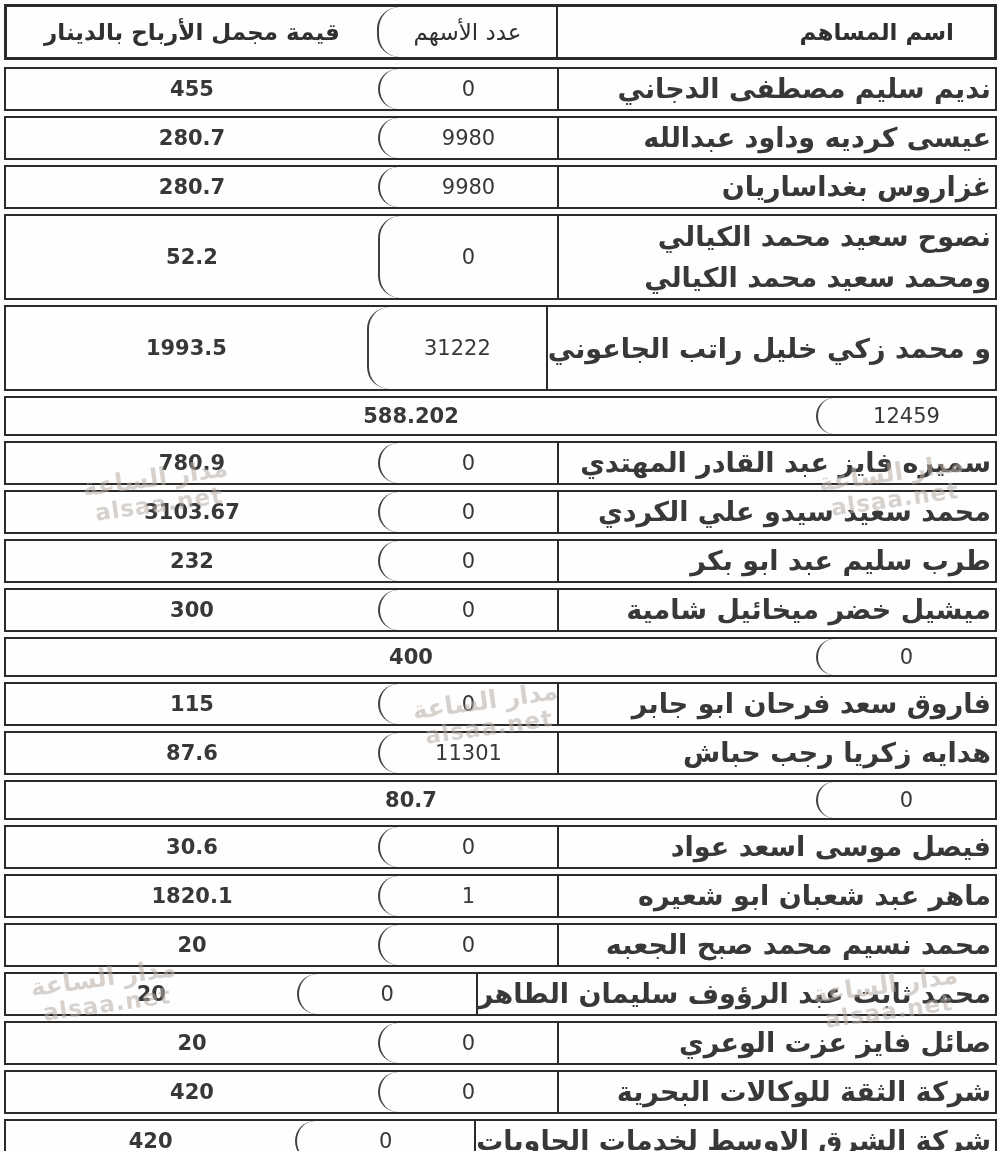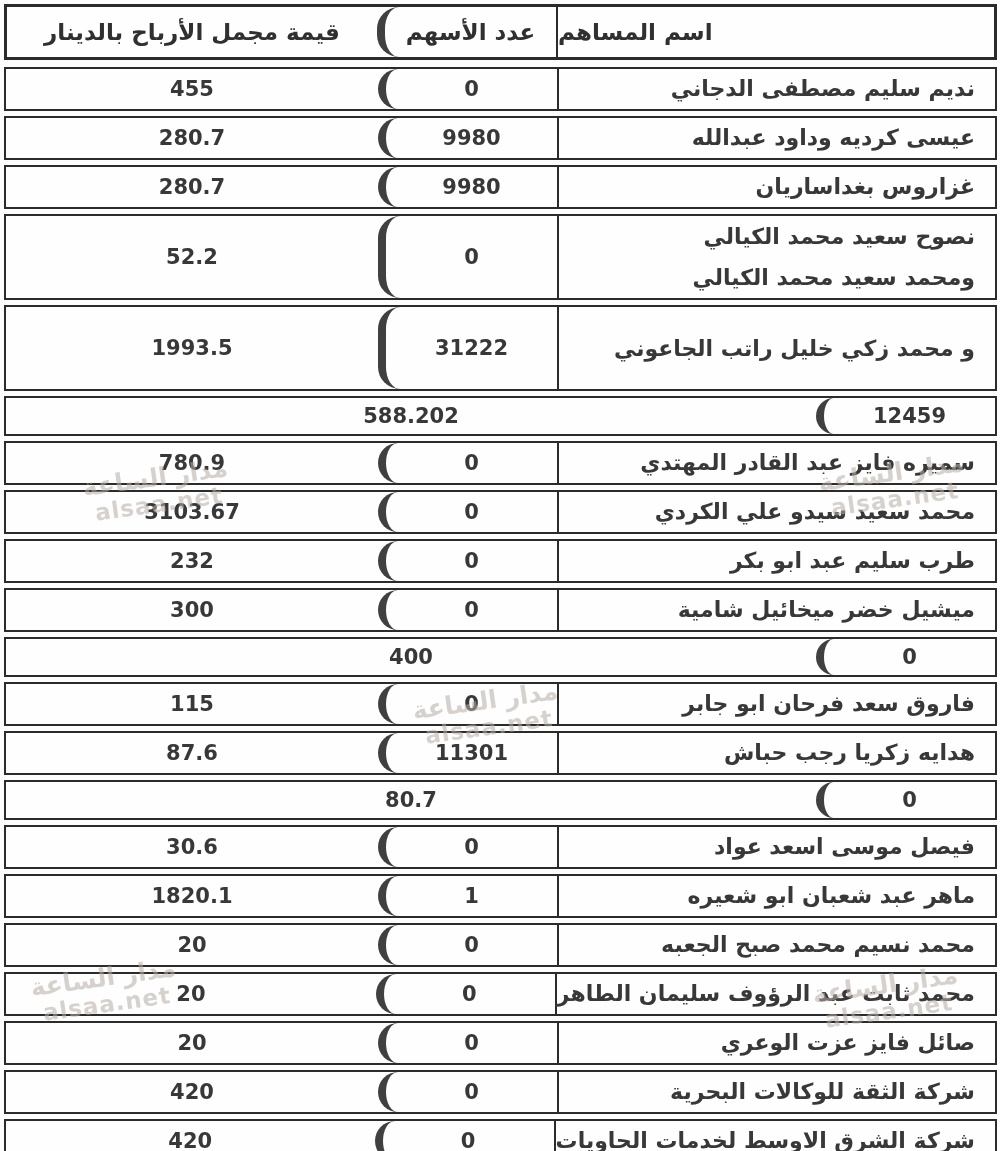--- a/index.html
+++ b/index.html
@@ -24,42 +24,42 @@
     color: #383838;
   }
   .t-row.header { min-height: 56px; margin-bottom: 7px; border-width: 3px; }
   .cell {
     display: flex;
     flex-direction: column;
     justify-content: center;
   }
   .cell-name {
     flex: 0 0 438px;
-    padding-right: 20px;
+    padding-right: 4px;
     border-left: 2px solid #2b2b2b;
     text-align: right;
     font-weight: bold;
-    font-size: 22px;
+    font-size: 27px;
   }
   .cell-shares {
     flex: 0 0 179px;
-    border-left: 8px solid #404040;
+    border-left: 2px solid #404040;
     text-align: center;
-    font-weight: bold;
+    font-weight: normal;
     font-size: 21px;
     border-radius: 22px;
   }
   .cell-value {
     flex: 1 1 auto;
     text-align: center;
     font-weight: bold;
     font-size: 21px;
   }
   .t-row.header .cell { font-size: 23px; color: #303030; }
-  .t-row.header .cell-name { padding-right: 28px; align-items: flex-end; }
+  .t-row.header .cell-name { padding-right: 40px; }
   .name-line { line-height: 40px; white-space: nowrap; }
   .t-row.double .name-line { line-height: 41px; }
   .t-row.double { min-height: 86px; }
   
   .wm {
     position: absolute;
     width: 150px;
     text-align: center;
     transform: rotate(-8deg);
     opacity: 0.55;

